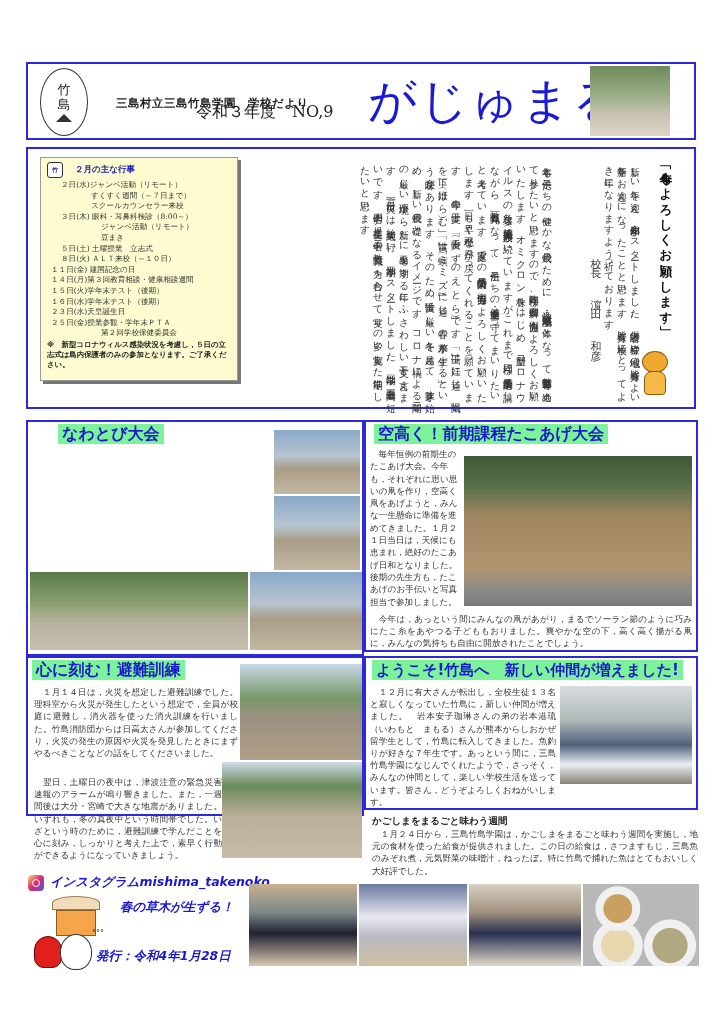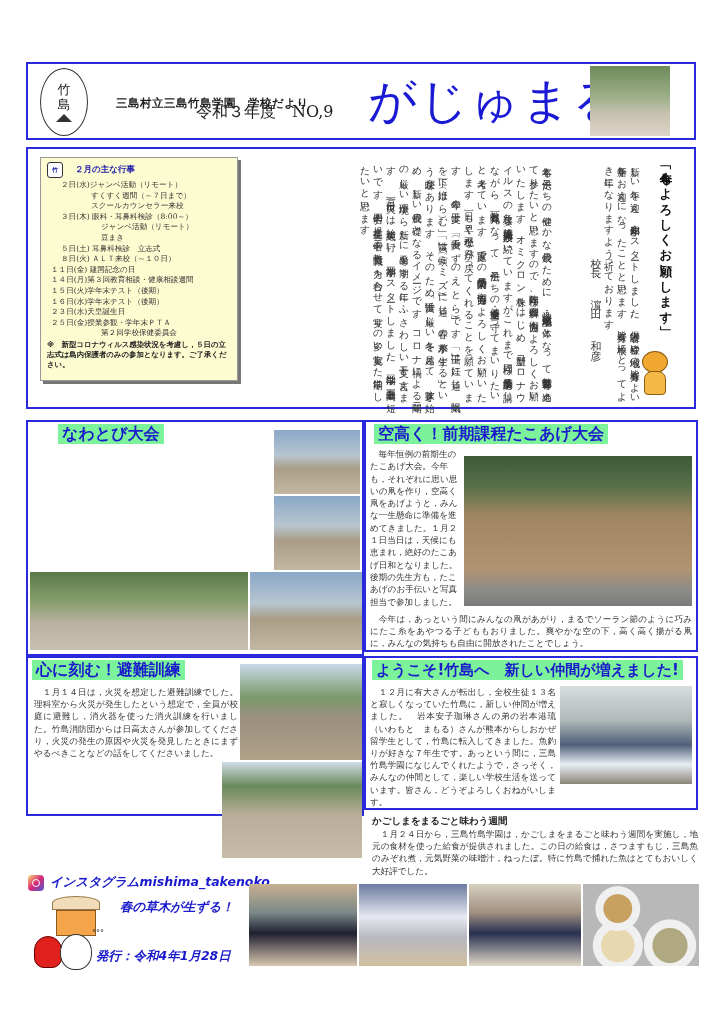--- a/index.html
+++ b/index.html
@@ -117,21 +117,21 @@
       <span class="events-icon">竹</span>
       <span>２月の主な行事</span>
     </div>
     <div id="events-list">
         <div class="event i1">２日(水)ジャンベ活動（リモート）</div>
         <div class="event i2">すくすく週間（～７日まで）</div>
         <div class="event i2">スクールカウンセラー来校</div>
         <div class="event i1">３日(木) 眼科・耳鼻科検診（8:00～）</div>
         <div class="event i4">ジャンベ活動（リモート）</div>
         <div class="event i4">豆まき</div>
-        <div class="event i1">５日(土) 耳鼻科検診　立志式</div>
+        <div class="event i1">５日(土) 土曜授業　立志式</div>
         <div class="event i1">８日(火) ＡＬＴ来校（～１０日）</div>
         <div class="event i3">１１日(金) 建国記念の日</div>
         <div class="event i3">１４日(月)第３回教育相談・健康相談週間</div>
         <div class="event i3">１５日(火)学年末テスト（後期）</div>
         <div class="event i3">１６日(水)学年末テスト（後期）</div>
         <div class="event i3">２３日(水)天皇誕生日</div>
         <div class="event i3">２５日(金)授業参観・学年末ＰＴＡ</div>
         <div class="event i4">第２回学校保健委員会</div>
       </div>
     <div class="events-note">※　新型コロナウィルス感染状況を考慮し，５日の立志式は島内保護者のみの参加となります。ご了承ください。</div>
@@ -157,20 +157,21 @@
 <div class="frame" id="kite">
   <div class="section-title">空高く！前期課程たこあげ大会</div>
   <div class="side-text">　毎年恒例の前期生のたこあげ大会。今年も，それぞれに思い思いの凧を作り，空高く凧をあげようと，みんな一生懸命に準備を進めてきました。１月２１日当日は，天候にも恵まれ，絶好のたこあげ日和となりました。後期の先生方も，たこあげのお手伝いと写真担当で参加しました。</div>
   <div class="photo" style="left:98px; top:34px; width:228px; height:150px; background:linear-gradient(180deg,#3e5a36 0%,#56704a 20%,#a08660 40%,#b09470 75%,#8a8a88 90%,#7a7a78 100%);"></div>
   <div class="body-text bottom-text">　今年は，あっという間にみんなの凧があがり，まるでソーラン節のように巧みにたこ糸をあやつる子どももおりました。爽やかな空の下，高く高く揚がる凧に，みんなの気持ちも自由に開放されたことでしょう。</div>
 </div>
 
 <div class="frame" id="evac">
   <div class="section-title">心に刻む！避難訓練</div>
   <div class="body-text t1">　１月１４日は，火災を想定した避難訓練でした。理科室から火災が発生したという想定で，全員が校庭に避難し，消火器を使った消火訓練を行いました。竹島消防団からは日高太さんが参加してくださり，火災の発生の原因や火災を発見したときにまずやるべきことなどの話をしてくださいました。</div>
+  <div class="body-text t2">　翌日，土曜日の夜中は，津波注意の緊急災害速報のアラームが鳴り響きました。また，一週間後は大分・宮崎で大きな地震がありました。いずれも，冬の真夜中という時間帯でした。いざという時のために，避難訓練で学んだことを心に刻み，しっかりと考えた上で，素早く行動ができるようになっていきましょう。</div>
   <div class="photo" style="left:212px; top:6px; width:122px; height:96px; background:linear-gradient(180deg,#c8d8e8 0%,#7a9a6a 35%,#9a9080 55%,#b0a088 100%);"></div>
   <div class="photo" style="left:194px; top:104px; width:140px; height:96px; background:linear-gradient(180deg,#d0dce8 0%,#6a8a5a 25%,#b8ae9a 55%,#c8bca8 100%);"></div>
 </div>
 
 <div class="frame" id="welcome">
   <div class="section-title">ようこそ!竹島へ　新しい仲間が増えました!</div>
   <div class="body-text">　１２月に有大さんが転出し，全校生徒１３名と寂しくなっていた竹島に，新しい仲間が増えました。　岩本安子珈琳さんの弟の岩本港琉（いわもと　まもる）さんが熊本からしおかぜ留学生として，竹島に転入してきました。魚釣りが好きな７年生です。あっという間に，三島竹島学園になじんでくれたようで，さっそく，みんなの仲間として，楽しい学校生活を送っています。皆さん，どうぞよろしくおねがいします。</div>
   <div class="photo" style="left:194px; top:28px; width:132px; height:98px; background:linear-gradient(180deg,#d8dde0 0%,#b0b8b8 35%,#50607a 60%,#e8eef4 80%,#8a8478 100%);"></div>
 </div>
 

